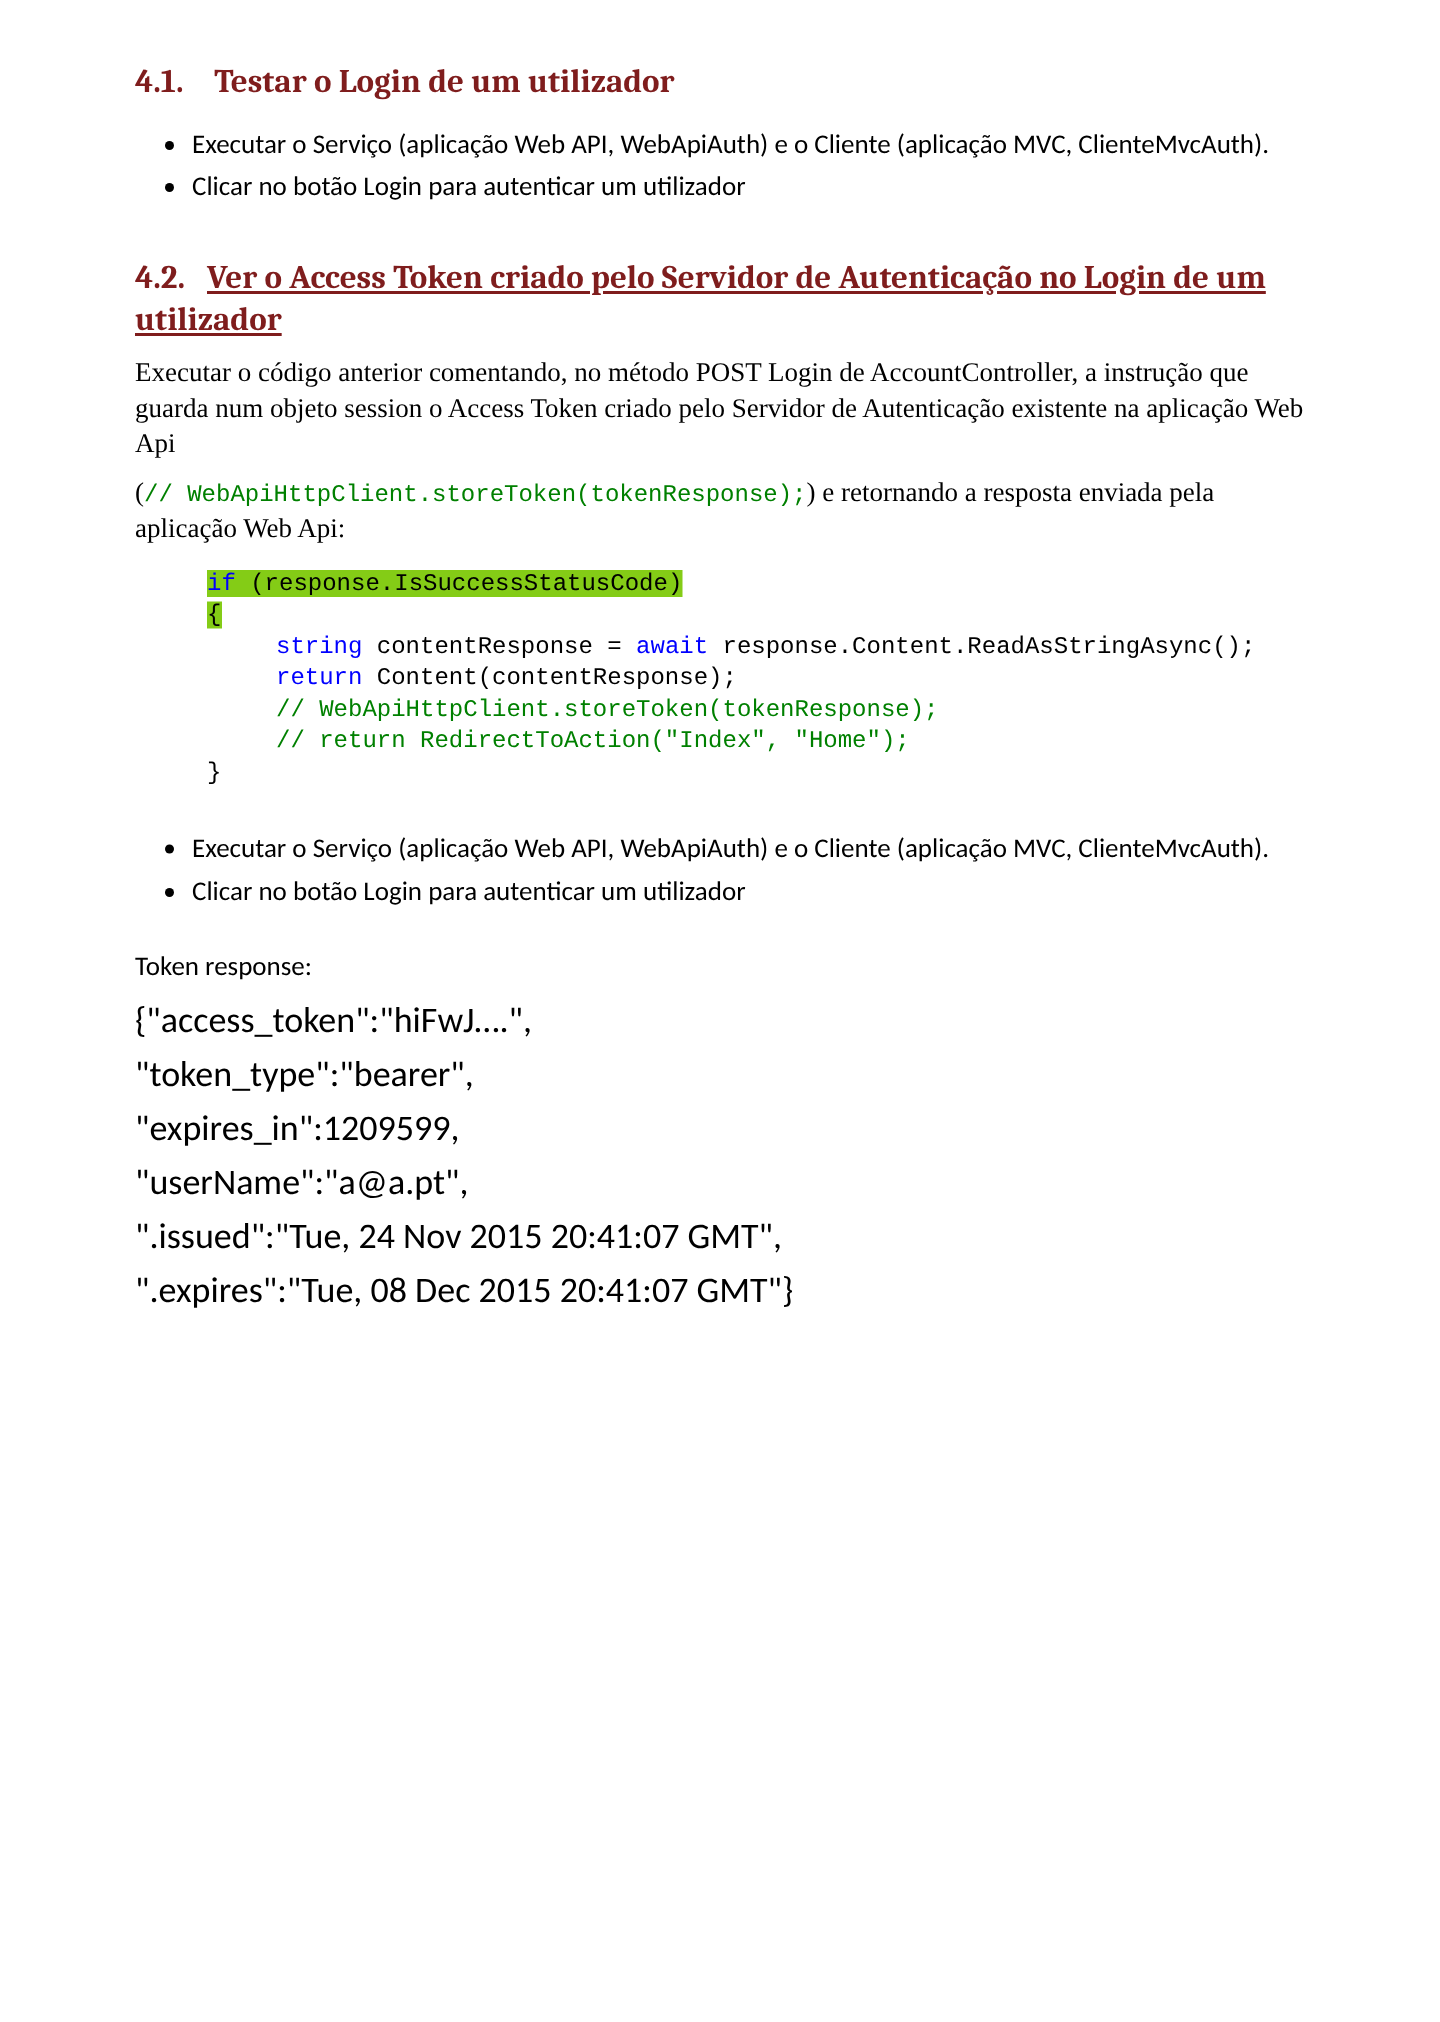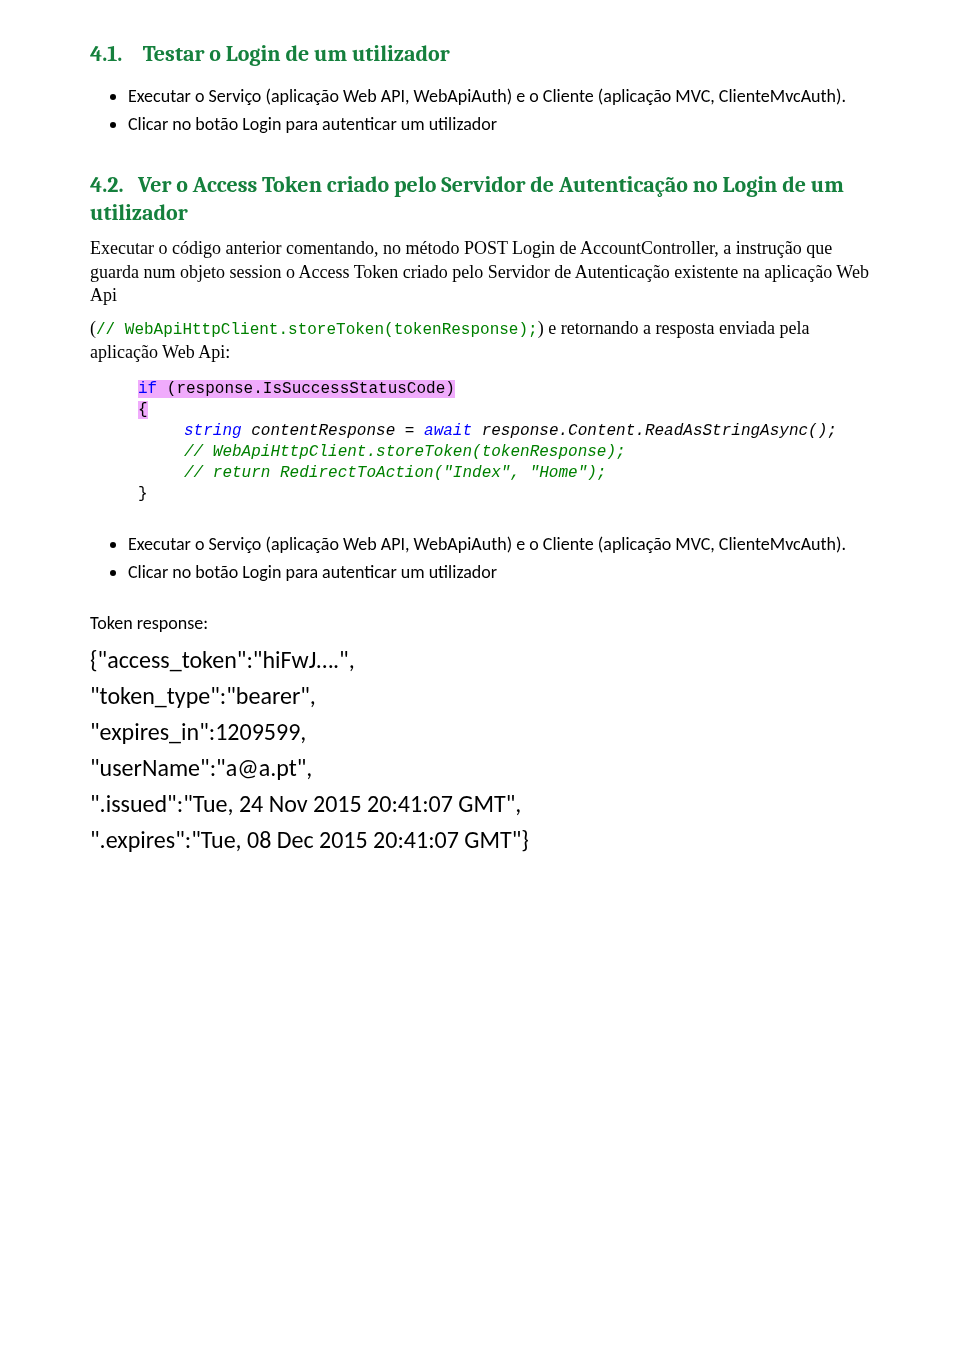--- a/index.html
+++ b/index.html
@@ -8,25 +8,25 @@
     width: 960px;
     height: 1348px;
     background: #ffffff;
     font-family: Calibri, Arial, sans-serif;
     color: #000000;
     padding: 40px 90px 40px 90px;
   }
   .h2 {
     font-size: 22px;
     font-weight: bold;
-    color: #15803d;
+    color: #7f1d1d;
     line-height: 1.3;
     font-family: Cambria, Georgia, serif;
   }
-  .h2.wide { margin-top: 34px; }
+  .h2.wide { margin-top: 34px; text-decoration: underline; }
   .num-col {
     display:inline-block;
     width:48px;
   }
   ul.bulleted {
     margin: 14px 0 26px 0;
     padding-left: 38px;
   }
   ul.bulleted li {
     font-size: 18px;
@@ -38,30 +38,30 @@
     line-height: 1.32;
     font-family: "Times New Roman", serif;
     margin: 9px 0 4px 0;
   }
   .mono {
     font-family: Consolas, "Courier New", monospace;
     font-size: 16px;
     line-height: 1.25;
   }
   .hl {
-    background: #f0abfc;
+    background: #84cc16;
     font-family: Liberation Mono, monospace;
   }
   .codeblock {
     margin: 14px 0 26px 48px;
     font-family: Consolas, "Courier New", monospace;
     font-size: 16px;
     line-height: 1.32;
   }
-  .indent1 { padding-left: 46px; font-style: italic; }
+  .indent1 { padding-left: 46px; }
   .indent2 { padding-left: 210px; }
   .c-keyword { color: #0000ff; }
   .c-comment{ color: #008000; }
   .final-list {
     font-size: 24px;
     line-height: 1.5;
     margin-top: 8px;
   }
 </style>
 </head>
@@ -91,20 +91,23 @@
 <div class="codeblock">
   <div>
     <span class="hl"><span class="c-keyword">if</span><span> (response.IsSuccessStatusCode)</span></span>
   </div>
   <div>
     <span class="hl">{</span>
   </div>
   <div class="indent1">
     <span class="c-keyword">string</span><span> contentResponse = </span><span class="c-keyword">await</span><span> response.Content.ReadAsStringAsync();</span>
   </div>
+  <div class="indent1">
+    <span class="c-keyword">return</span><span> Content(contentResponse);</span>
+  </div>
   <div class="indent1 c-comment">// WebApiHttpClient.storeToken(tokenResponse);</div>
   <div class="indent1 c-comment">// return RedirectToAction("Index", "Home");</div>
   <div>}</div>
 </div>
 
 <ul class="bulleted">
   <li>Executar o Serviço (aplicação Web API, WebApiAuth) e o Cliente (aplicação MVC, ClienteMvcAuth).</li>
   <li>Clicar no botão Login para autenticar um utilizador</li>
 </ul>
 

